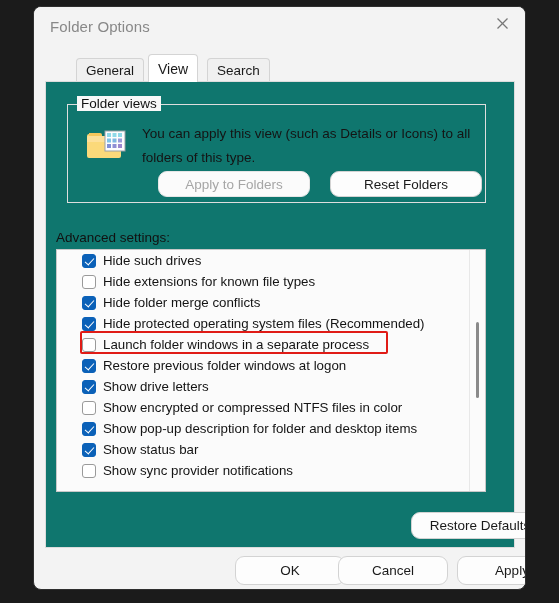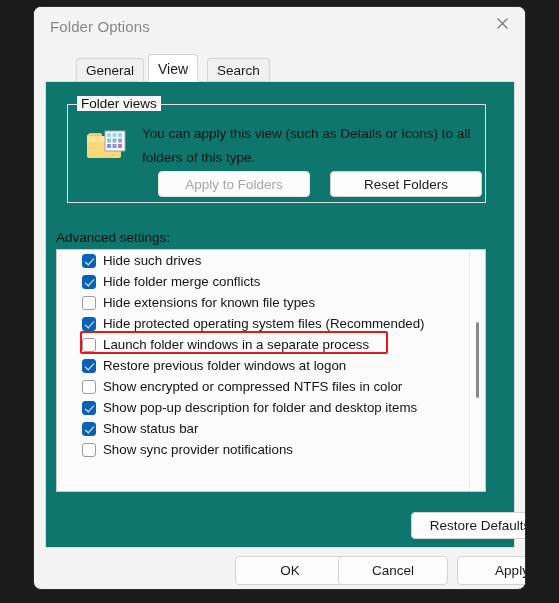--- a/index.html
+++ b/index.html
@@ -143,21 +143,21 @@
     width: 330px;
     font-size: 13.5px;
     color: #141414;
     line-height: 24px;
   }
 
   .btn {
     box-sizing: border-box;
     background: #fdfdfd;
     border: 1px solid #d3d3d3;
-    border-radius: 4px;
+    border-radius: 9px;
     font-family: "Liberation Sans", sans-serif;
     font-size: 13.5px;
     color: #1a1a1a;
     display: flex;
     align-items: center;
     justify-content: center;
     padding: 0;
     white-space: nowrap;
   }
   .btn.disabled {
@@ -359,38 +359,42 @@
 
       <div id="advanced-settings-label">Advanced settings:</div>
 
       <div id="settings-listbox">
         <div id="settings-list">
             <div class="setting-row">
               <span class="cb checked"></span>
               <span class="setting-label">Hide such drives</span>
             </div>
             <div class="setting-row">
-              <span class="cb checked"></span>
-              <span class="setting-label">Hide folder merge conflicts</span>
-            </div>
-            <div class="setting-row">
               <span class="cb"></span>
               <span class="setting-label">Hide extensions for known file types</span>
             </div>
             <div class="setting-row">
               <span class="cb checked"></span>
+              <span class="setting-label">Hide folder merge conflicts</span>
+            </div>
+            <div class="setting-row">
+              <span class="cb checked"></span>
               <span class="setting-label">Hide protected operating system files (Recommended)</span>
             </div>
             <div class="setting-row">
               <span class="cb"></span>
               <span class="setting-label">Launch folder windows in a separate process</span>
             </div>
             <div class="setting-row">
               <span class="cb checked"></span>
               <span class="setting-label">Restore previous folder windows at logon</span>
+            </div>
+            <div class="setting-row">
+              <span class="cb checked"></span>
+              <span class="setting-label">Show drive letters</span>
             </div>
             <div class="setting-row">
               <span class="cb"></span>
               <span class="setting-label">Show encrypted or compressed NTFS files in color</span>
             </div>
             <div class="setting-row">
               <span class="cb checked"></span>
               <span class="setting-label">Show pop-up description for folder and desktop items</span>
             </div>
             <div class="setting-row">

